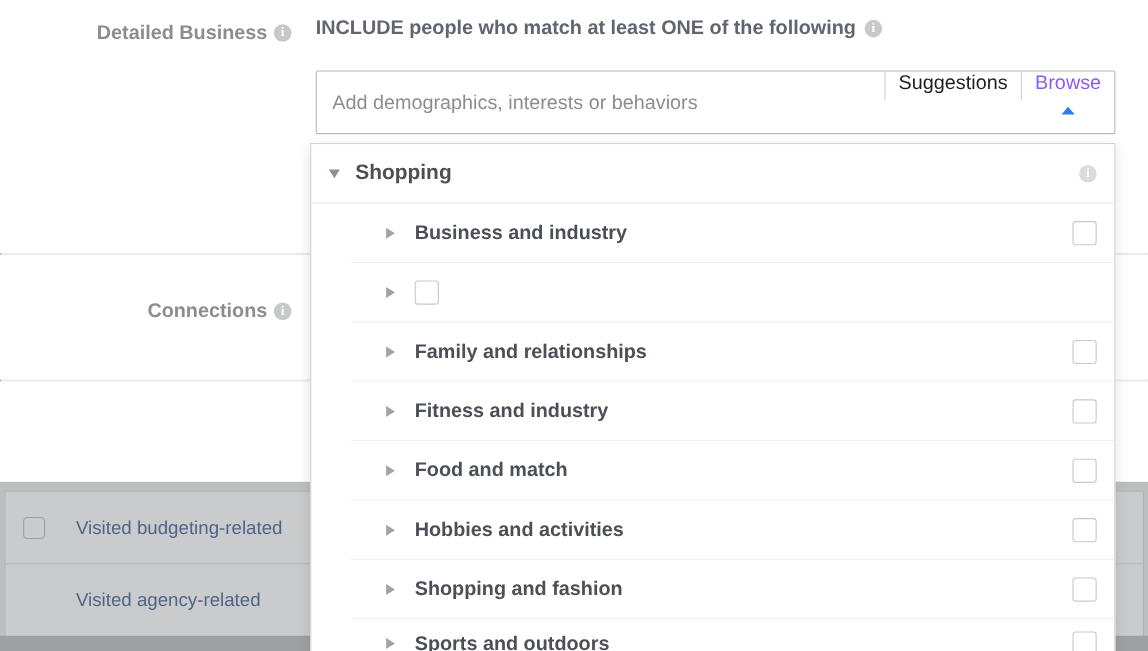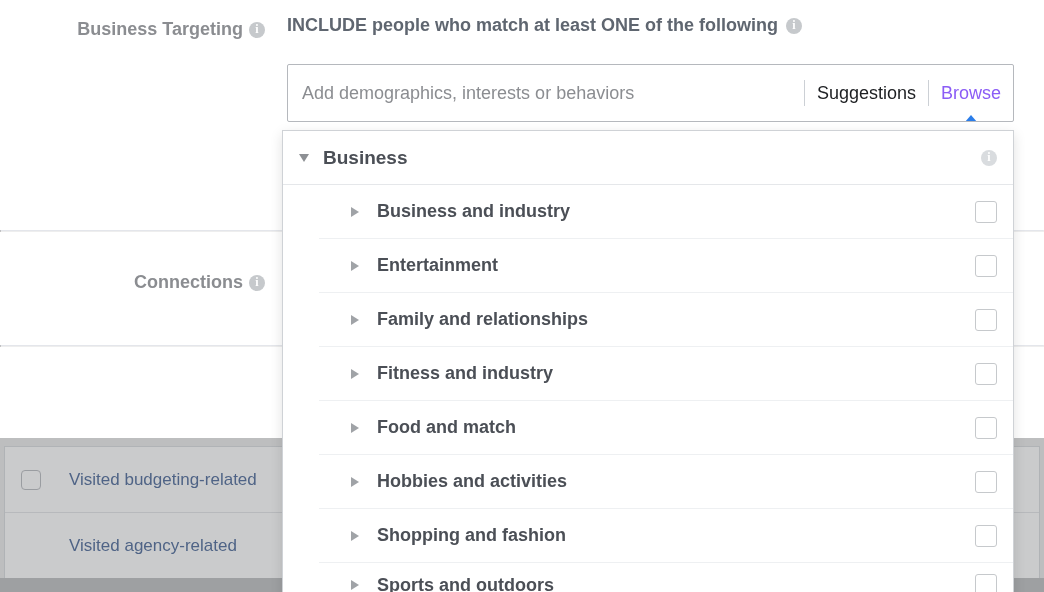--- a/index.html
+++ b/index.html
@@ -56,21 +56,21 @@
     display: flex;
     align-items: center;
     gap: 8px;
     margin-bottom: 28px;
   }
   .targeting-box {
     border: 1px solid #b5b8bd;
     border-radius: 2px;
     background: #fff;
     display: flex;
-    align-items: center;
+    align-items: flex-start;
     height: 58px;
     overflow: hidden;
   }
   .targeting-input {
     border: none;
     outline: none;
     font-size: 18px;
     color: #8b8d91;
     flex: 1;
     padding: 0 14px;
@@ -234,21 +234,21 @@
     background: #fff;
     flex-shrink: 0;
   }
   .info-icon.light { background: #d9dcdf; color: #fff; }
 </style>
 </head>
 <body>
 
 <div class="section-row">
   <div class="section-label">
-    <span>Business Targeting</span>
+    <span>Detailed Business</span>
     <span class="info-icon">i</span>
   </div>
   <div class="section-content">
     <div class="include-text">
       <span>INCLUDE people who match at least ONE of the following</span>
       <span class="info-icon">i</span>
     </div>
     <div class="targeting-box">
       <input class="targeting-input" type="text" placeholder="Add demographics, interests or behaviors" style="">
       <div class="actions-sep"></div>
@@ -286,31 +286,30 @@
       <div class="audience-name">Visited agency-related</div>
     </div>
   </div>
   <div class="dim-footer-stripe"></div>
   <div class="dim-overlay"></div>
 </div>
 
 <div class="dropdown">
   <div class="dd-header">
     <span class="chevron down"></span>
-    <span class="dd-title">Business</span>
+    <span class="dd-title">Shopping</span>
     <span class="info-icon light">i</span>
   </div>
   <div class="dd-item">
     <span class="chevron right"></span>
     <span class="dd-item-label">Business and industry</span>
     <span class="square-checkbox"></span>
   </div>
   <div class="dd-item">
     <span class="chevron right"></span>
-    <span class="dd-item-label">Entertainment</span>
     <span class="square-checkbox"></span>
   </div>
   <div class="dd-item">
     <span class="chevron right"></span>
     <span class="dd-item-label">Family and relationships</span>
     <span class="square-checkbox"></span>
   </div>
   <div class="dd-item">
     <span class="chevron right"></span>
     <span class="dd-item-label">Fitness and industry</span>

